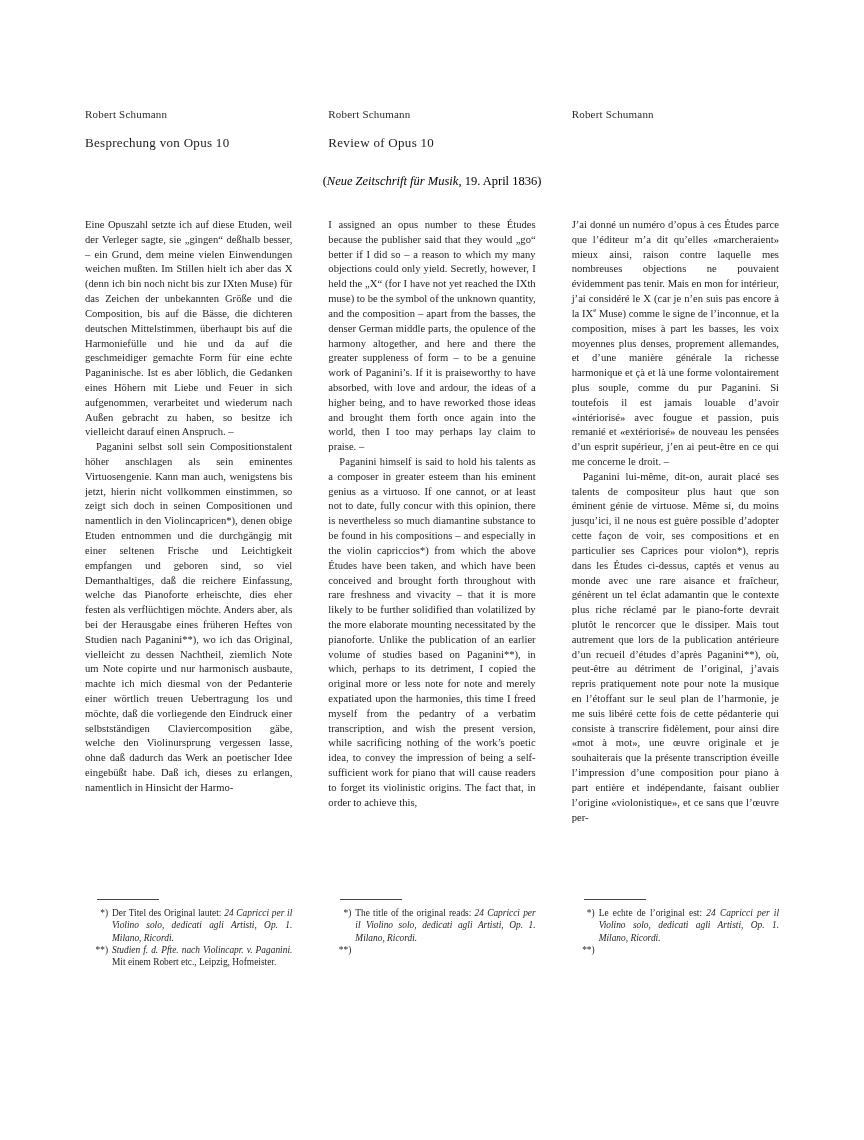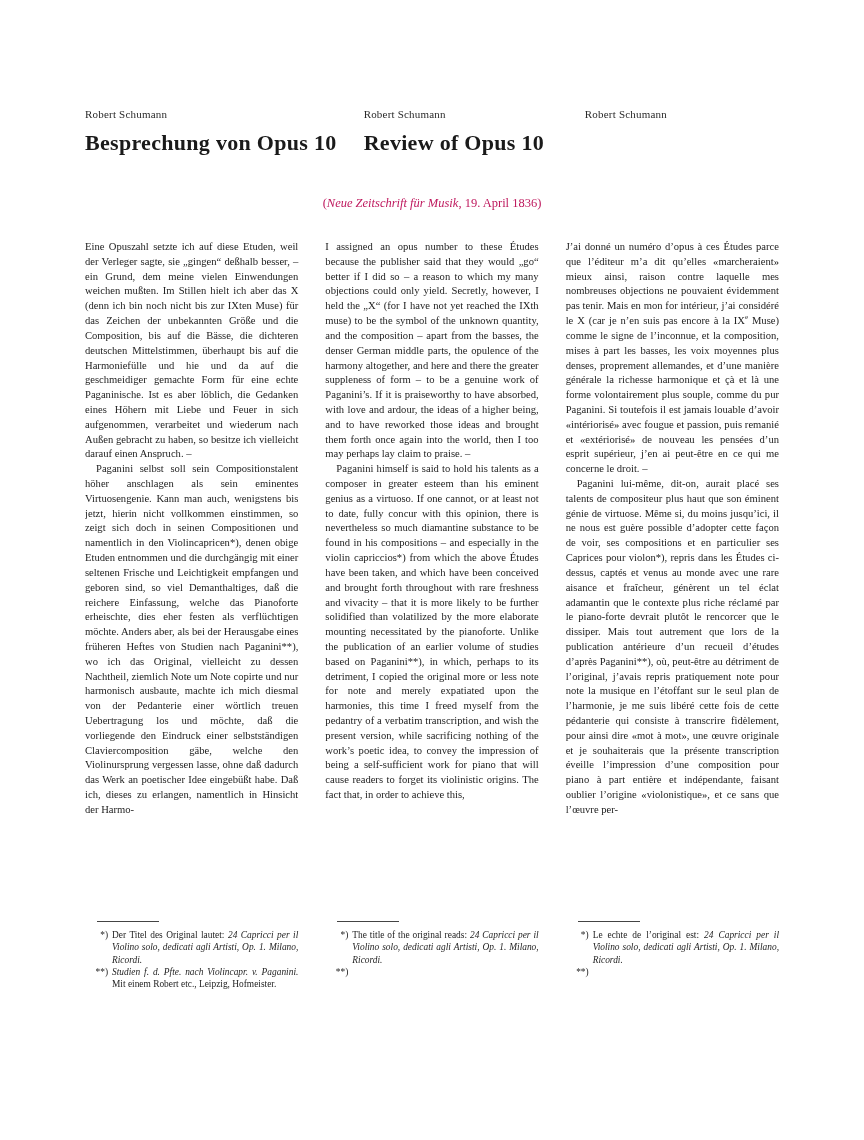--- a/index.html
+++ b/index.html
@@ -15,42 +15,42 @@
     background: #ffffff;
     color: #1c1c1c;
     font-family: "Liberation Serif", "DejaVu Serif", serif;
     box-sizing: border-box;
     padding: 108px 85px 0 85px;
     overflow: hidden;
   }
   .grid {
     display: grid;
     grid-template-columns: 1fr 1fr 1fr;
-    column-gap: 27px;
+    column-gap: 36px;
   }
   .author {
     font-size: 11px;
     letter-spacing: 0.2px;
     line-height: 12px;
     color: #2a2a2a;
   }
   .title {
     margin: 11px 0 0 0;
-    font-size: 22px;
-    font-weight: bold;
+    font-size: 13px;
+    font-weight: normal;
     letter-spacing: 0.3px;
     line-height: 24px;
     color: #1a1a1a;
     white-space: nowrap;
   }
   .dateline {
-    margin-top: 41px;
+    margin-top: 19px;
     text-align: center;
     font-size: 12.5px;
-    color: #be185d;
+    color: #000000;
   }
   .body-grid {
     margin-top: 29px;
     height: 681px;
     overflow: hidden;
   }
   .col-body p {
     margin: 0;
     font-size: 10.6px;
     line-height: 14.82px;

